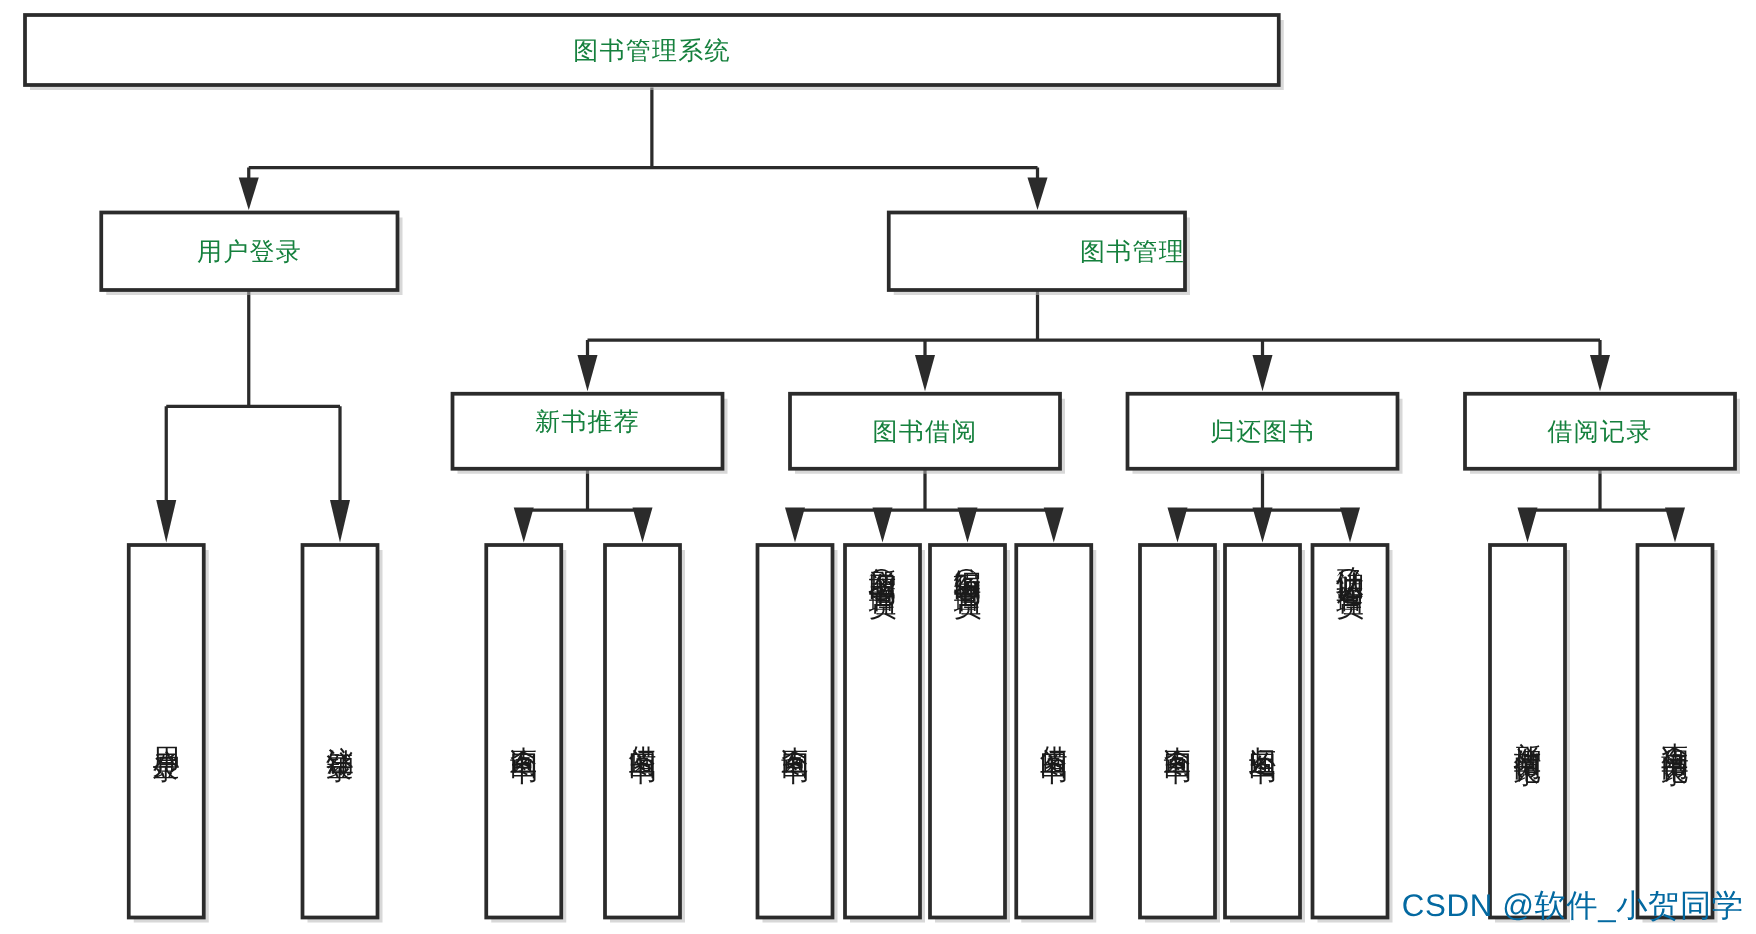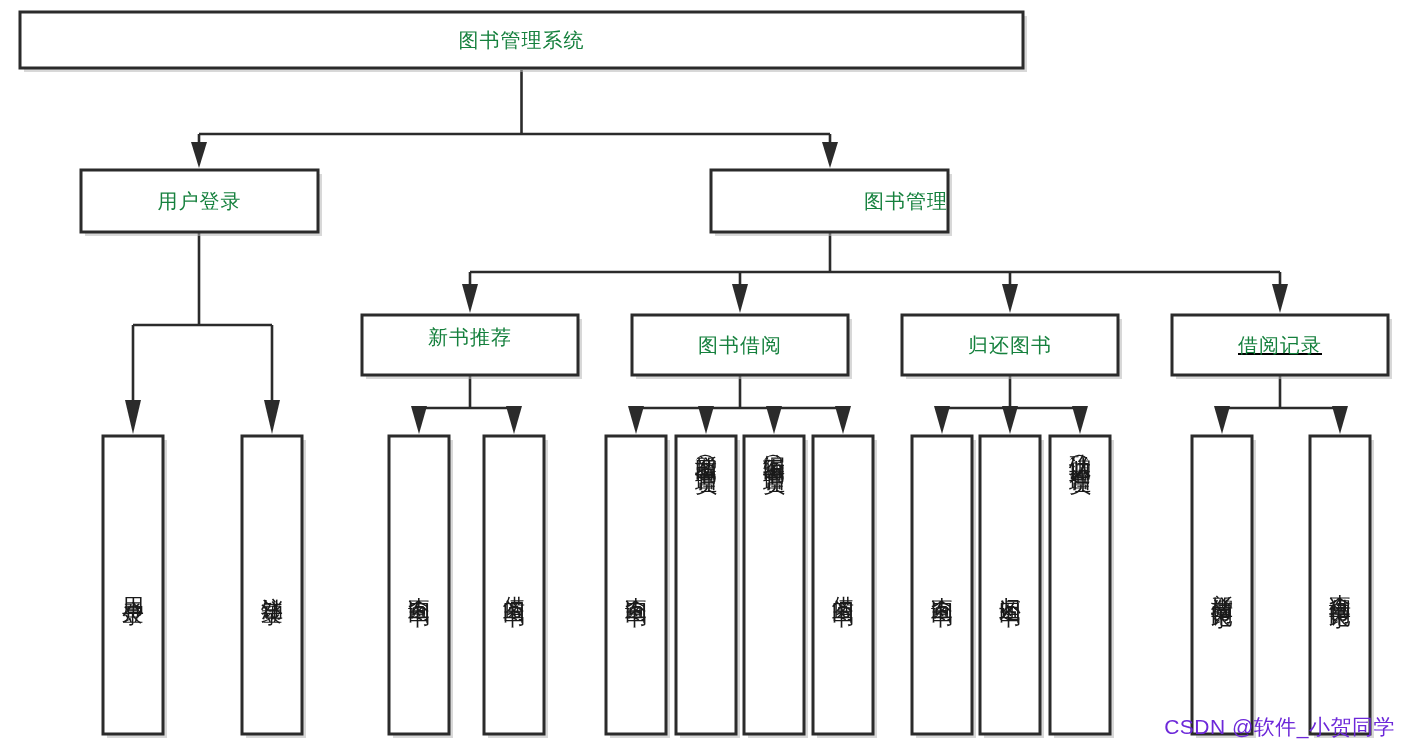--- a/index.html
+++ b/index.html
@@ -73,22 +73,22 @@
     font-size: 20px;
     color: #15803d;
     letter-spacing: 1px;
     white-space: nowrap;
   }
   .watermark {
     position: absolute;
     right: 10px;
     bottom: 6px;
     font-family: "Liberation Sans", "DejaVu Sans", sans-serif;
-    font-size: 21px;
-    color: #6d28d9;
+    font-size: 25px;
+    color: #0369a1;
     letter-spacing: 0.5px;
     white-space: nowrap;
   }
 </style>
 </head>
 <body>
 
 <div id="diagram-root">
 
   <svg class="diagram-canvas" viewBox="0 0 1405 747" xmlns="http://www.w3.org/2000/svg">
@@ -225,21 +225,21 @@
 
   <div class="hlabel-wrap" style="left:362px; top:315px; width:216px; height:44px;">
     <span class="hlabel-text">新书推荐</span>
   </div>
   <div class="hlabel-wrap" style="left:632px; top:315px; width:216px; height:60px;">
     <span class="hlabel-text">图书借阅</span>
   </div>
   <div class="hlabel-wrap" style="left:902px; top:315px; width:216px; height:60px;">
     <span class="hlabel-text">归还图书</span>
   </div>
-  <div class="hlabel-wrap" style="left:1172px; top:315px; width:216px; height:60px;text-decoration:underline;">
+  <div class="hlabel-wrap" style="left:1172px; top:315px; width:216px; height:60px;">
     <span class="hlabel-text">借阅记录</span>
   </div>
 
   <div class="vlabel-wrap" style="left:103px; top:436px; width:60px; height:298px;">
     <span class="vlabel-text">用户登录</span>
   </div>
   <div class="vlabel-wrap" style="left:242px; top:436px; width:60px; height:298px;">
     <span class="vlabel-text">注销登录</span>
   </div>
 

